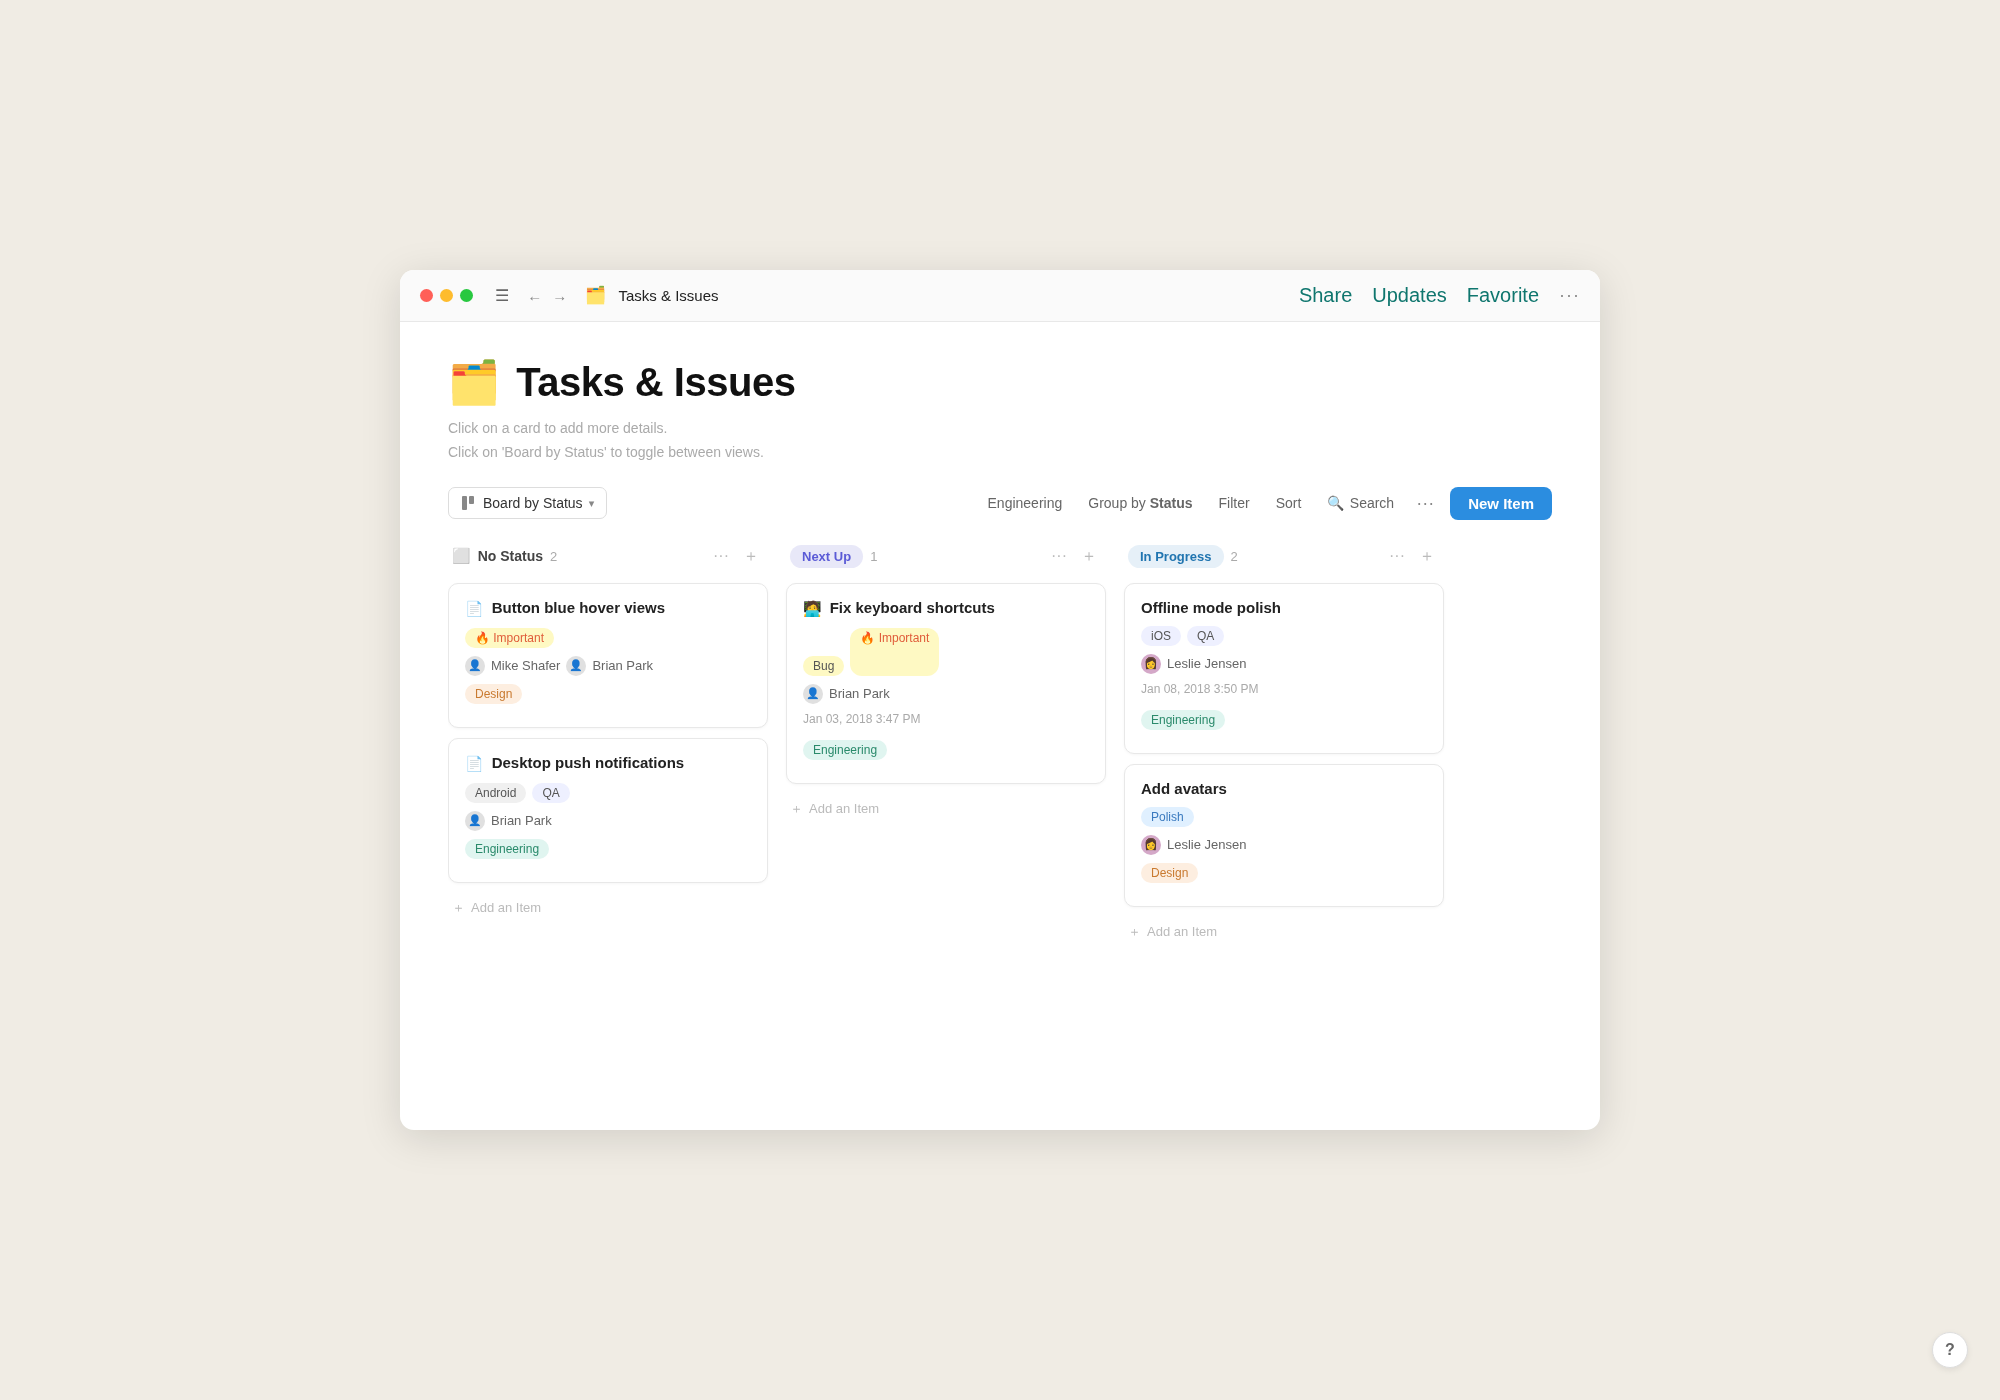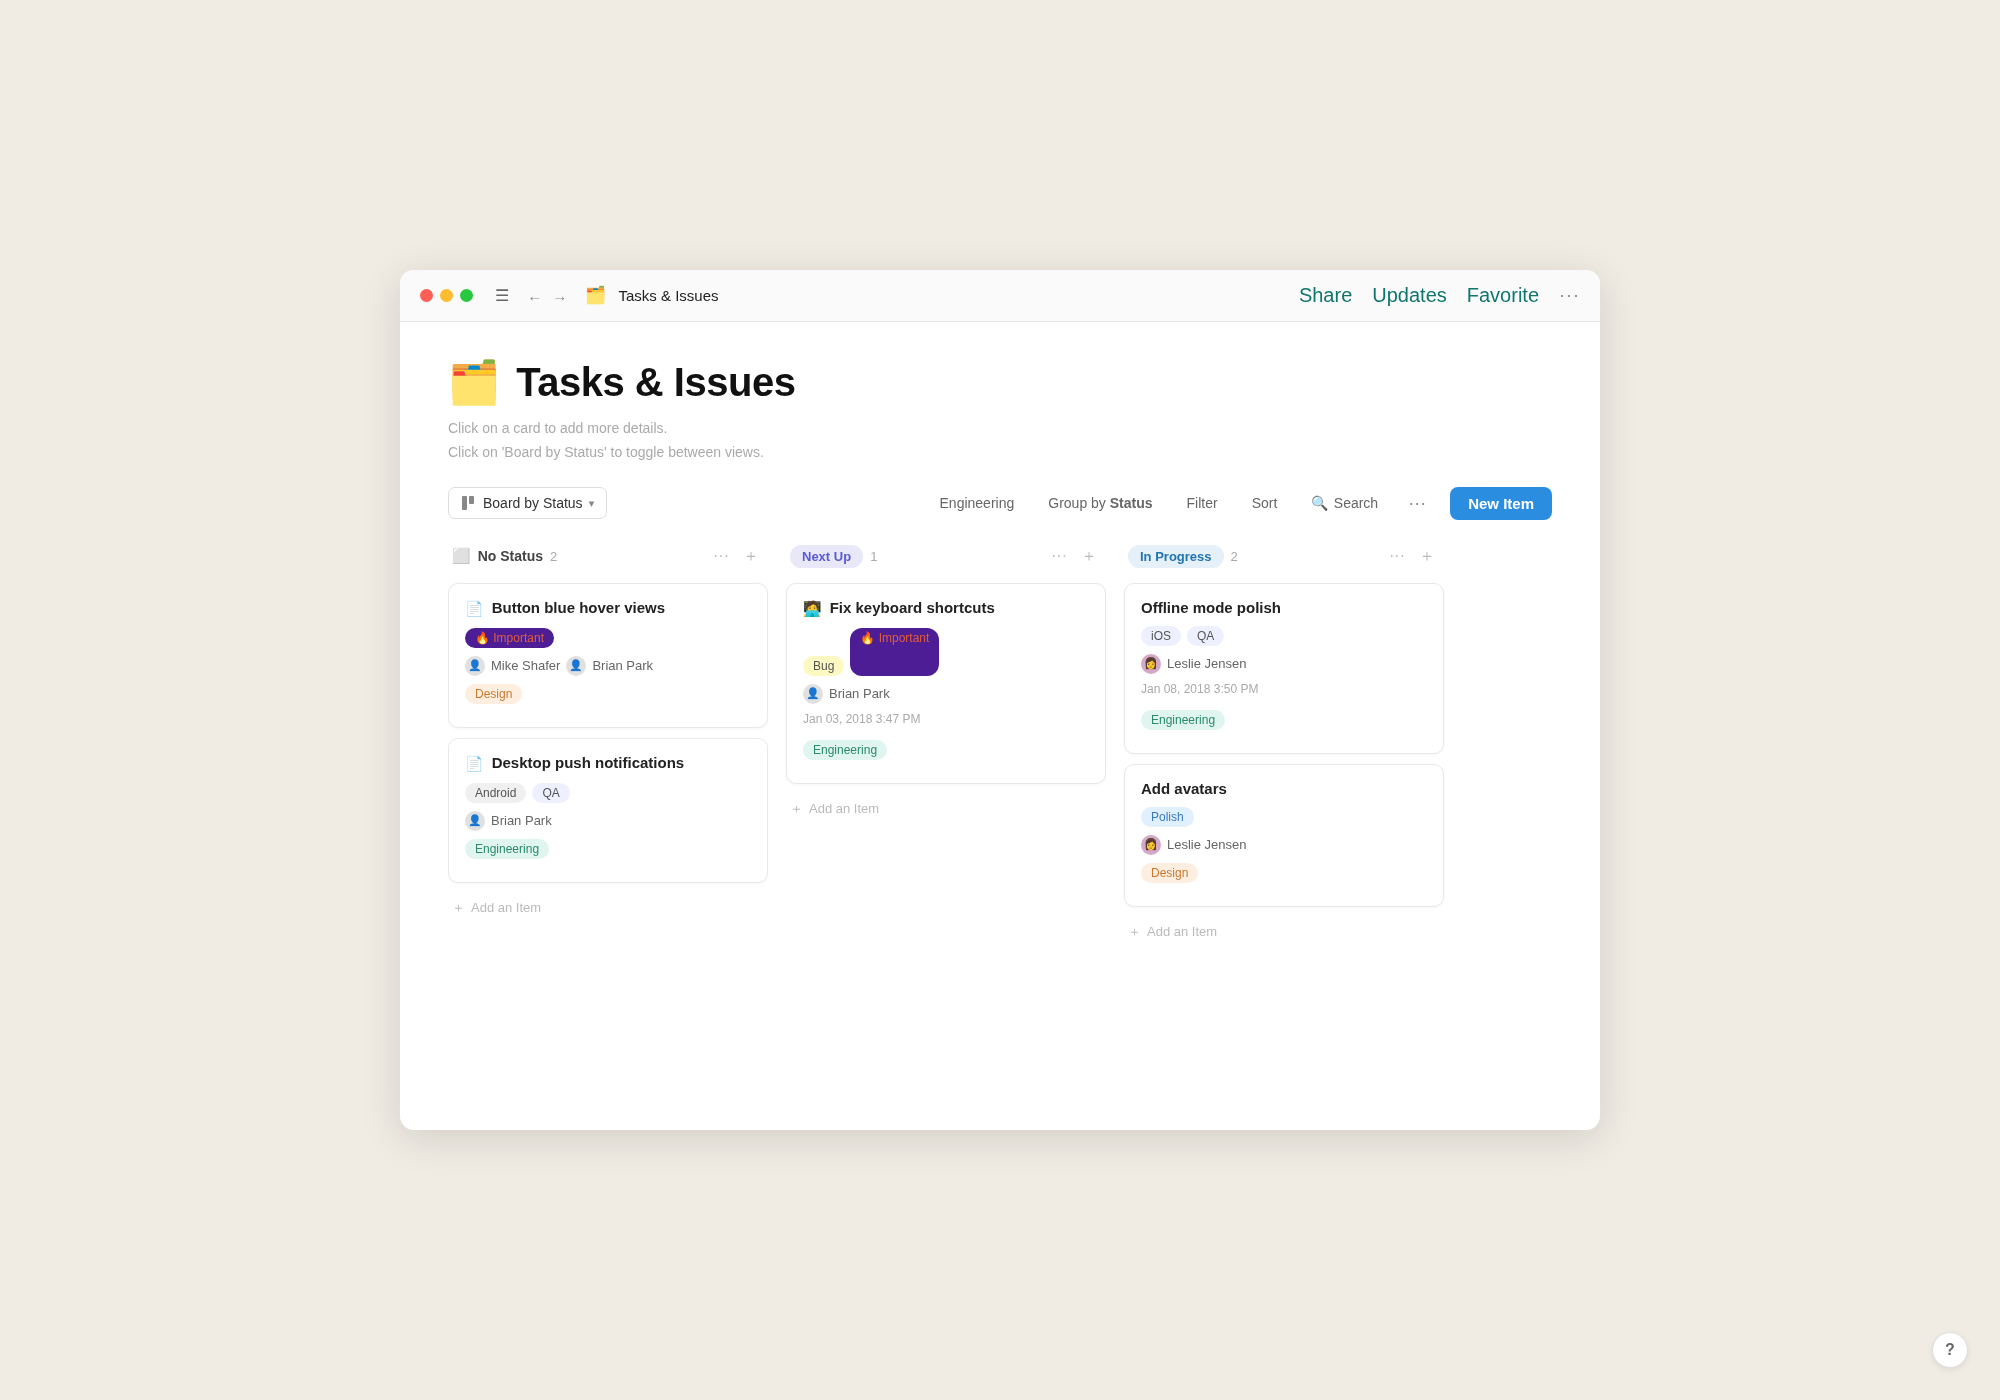--- a/index.html
+++ b/index.html
@@ -101,21 +101,21 @@
     .page-desc {
       color: #aaa;
       font-size: 14px;
       line-height: 1.7;
       margin-bottom: 22px;
     }
     
     .toolbar {
       display: flex;
       align-items: center;
-      gap: 14px;
+      gap: 6px;
       margin-bottom: 22px;
       flex-wrap: wrap;
     }
     .toolbar-view-btn {
       display: flex;
       align-items: center;
       gap: 6px;
       background: #fff;
       border: 1px solid #ddd;
       border-radius: 7px;
@@ -246,21 +246,21 @@
       flex-wrap: wrap;
       gap: 6px;
       margin-bottom: 8px;
     }
     .tag {
       padding: 3px 10px;
       border-radius: 12px;
       font-size: 12px;
       font-weight: 500;
     }
-    .tag-important { background: #4c1d95; color: #e05c3a; }
+    .tag-important { background: #fef9c3; color: #e05c3a; }
     .tag-bug { background: #fef9c3; color: #555; margin-top: 28px; }
     .tag-ios { background: #eef0ff; color: #555; }
     .tag-qa { background: #eef0ff; color: #555; }
     .tag-engineering { background: #e0f5f0; color: #2a8a6b; }
     .tag-design { background: #fdeee0; color: #c97a30; }
     .tag-android { background: #f0f0f0; color: #555; }
     .tag-polish { background: #e0f0ff; color: #3a7abf; }
     .card-people {
       display: flex;
       align-items: center;

